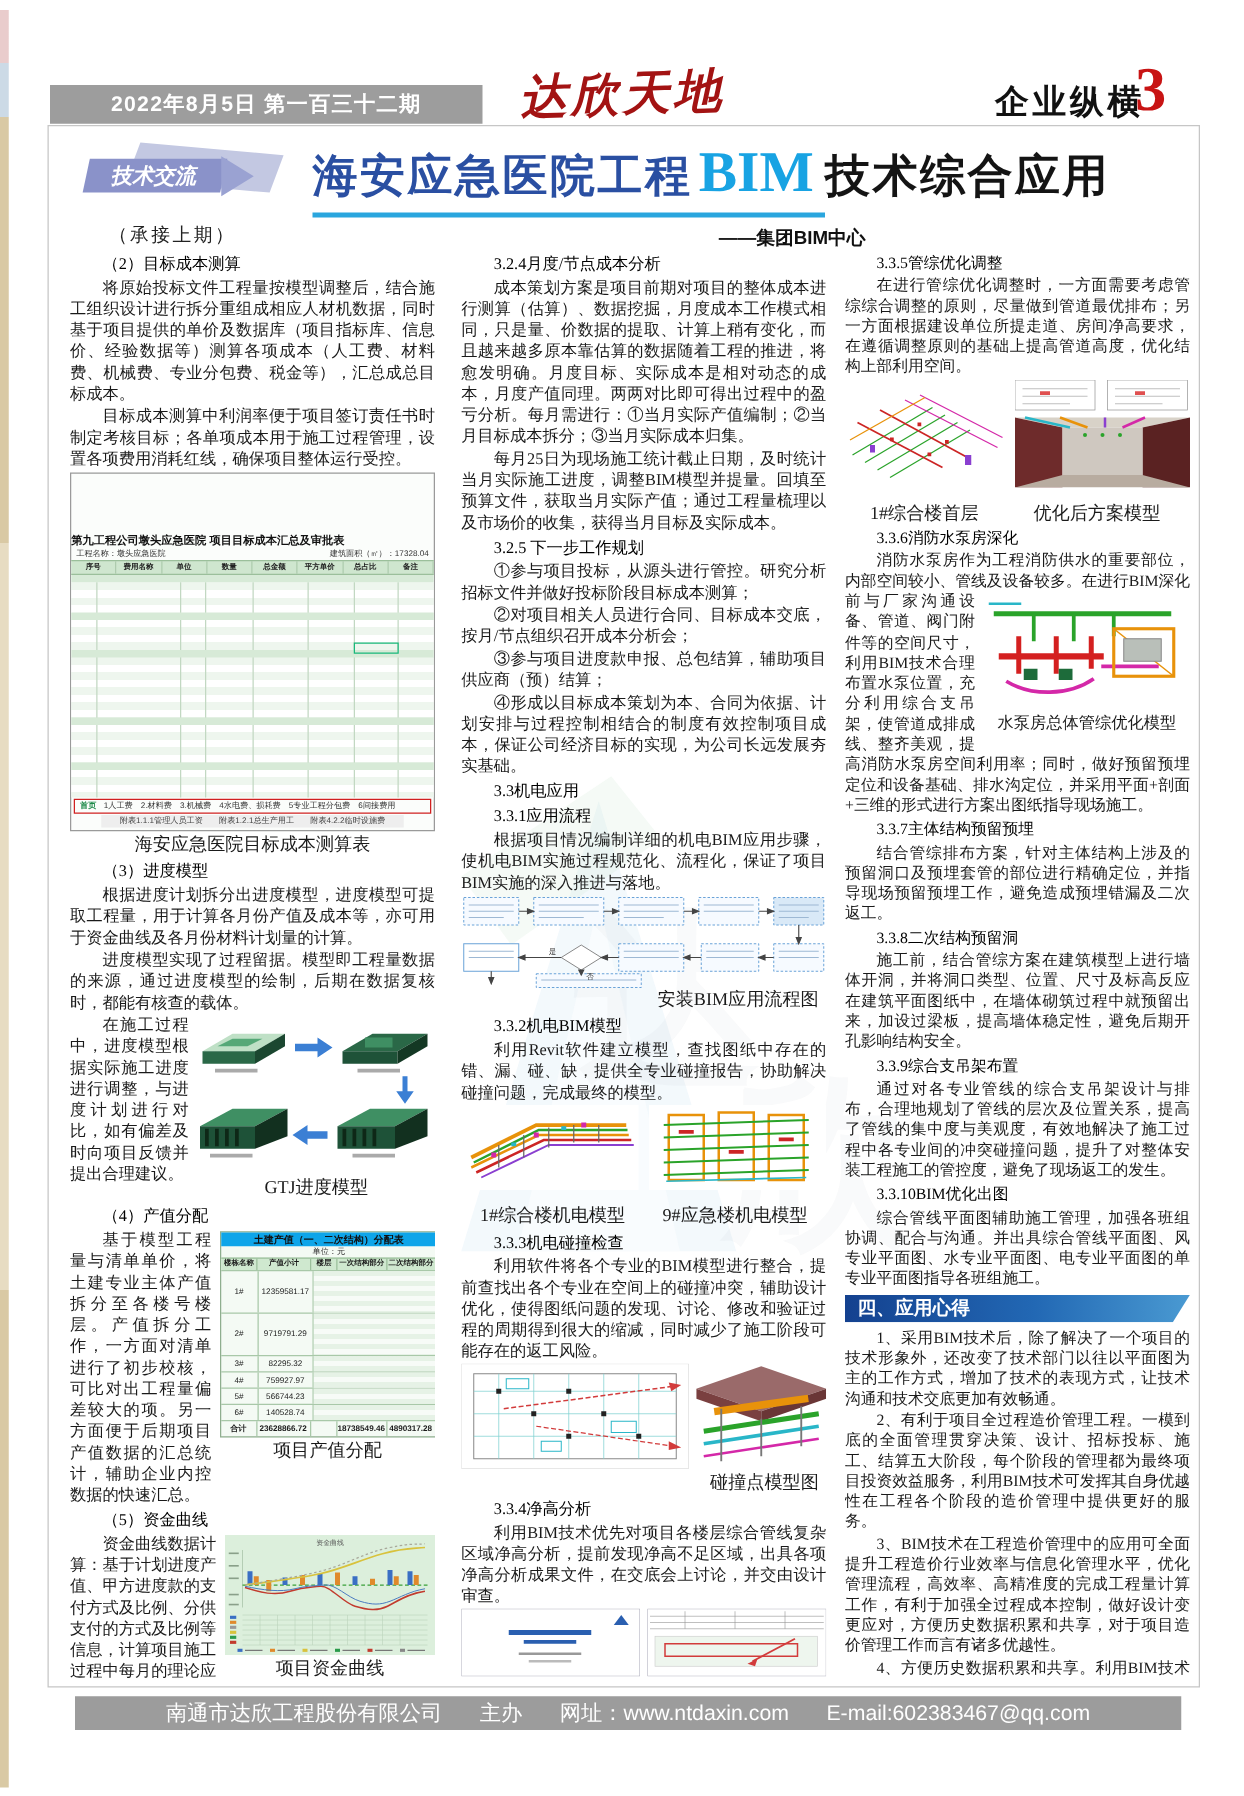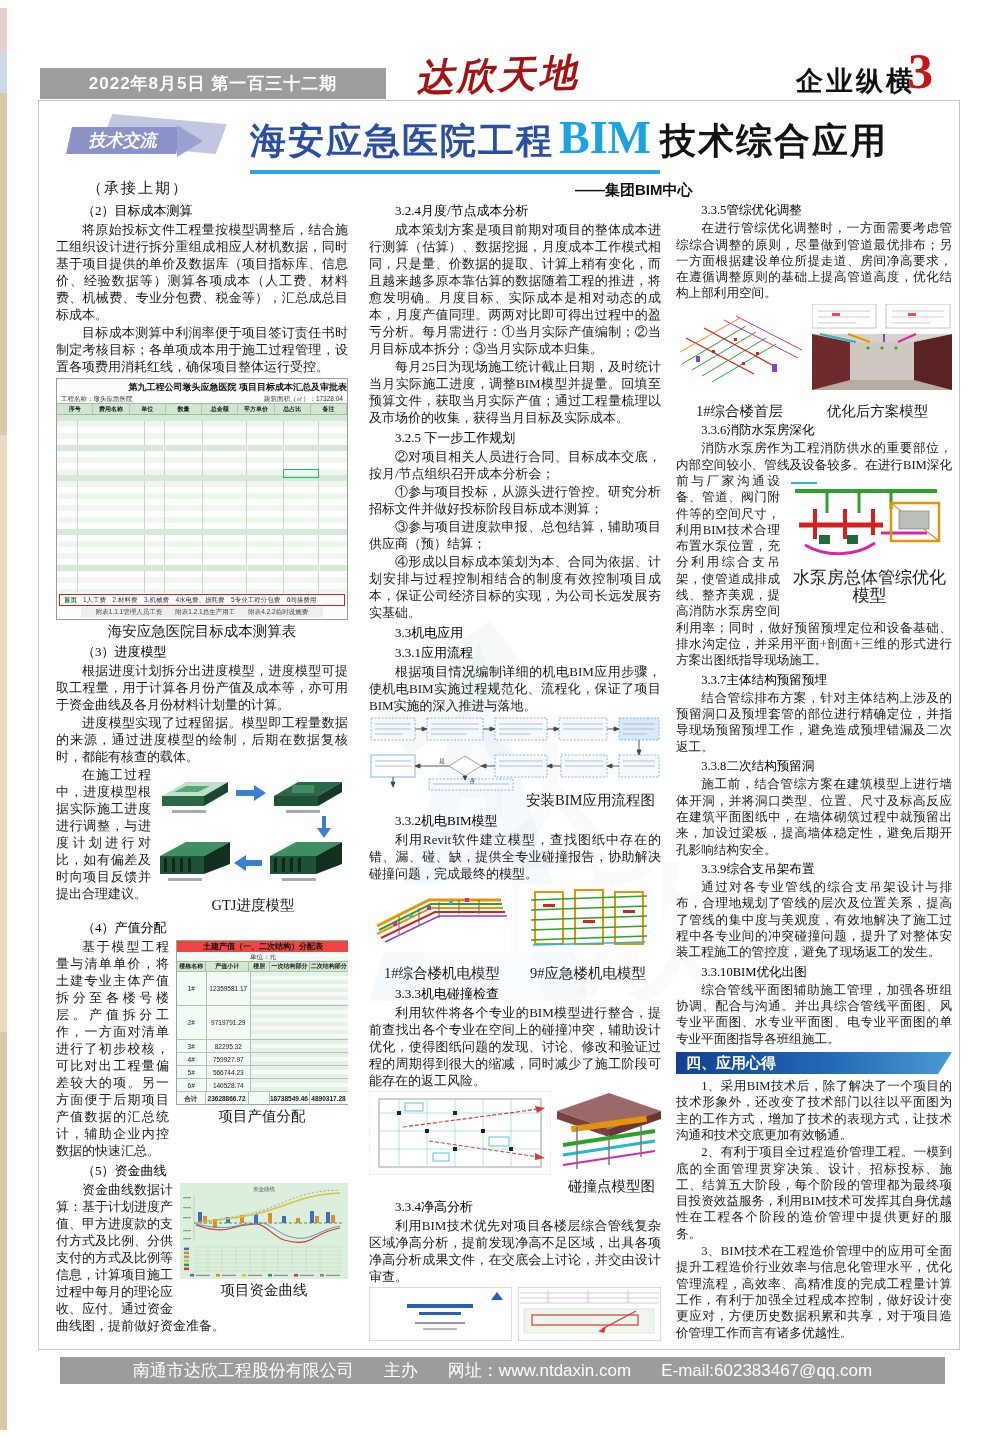--- a/index.html
+++ b/index.html
@@ -42,38 +42,38 @@
   .p{text-indent:2em;margin:0 0 1px;}
   .cap{display:block;text-align:center;font-size:14.5px;line-height:18px;margin:2px 0 3px;text-indent:0;}
   .cap-r{text-align:right;padding-right:6px;}
   .fr{float:right;margin:2px 0 2px 7px;text-indent:0;}
   .figrow{display:flex;gap:4px;justify-content:space-between;margin:2px 0;}
   .caprow{display:flex;text-indent:0;margin-top:13px;}
   .caprow span{flex:1;text-align:center;font-size:14.5px;}
   svg{display:block;}
   
   .ct{border:1px solid #9a9a9a;background:#fbfdfb;margin:3px 0 1px;}
-  .ct-title{font:bold 9px/13px "Liberation Sans",sans-serif;text-align:right;color:#111;padding-top:2px;}
+  .ct-title{font:bold 9px/13px "Liberation Sans",sans-serif;text-align:left;color:#111;padding-top:2px;margin-top:45px;}
   .ct-meta{display:flex;justify-content:space-between;font:6.5px/9px "Liberation Sans",sans-serif;color:#333;padding:0 4px;}
   .ct-head{display:flex;background:#cfe6cf;border-top:1px solid #9bbf9b;border-bottom:1px solid #9bbf9b;}
   .ct-head span{flex:1;font:bold 6px/10px "Liberation Sans",sans-serif;text-align:center;color:#222;
      border-right:1px solid #aecbae;}
   .ct-body{position:relative;height:178px;
     background:repeating-linear-gradient(180deg,#ffffff 0 6px,#eef6ee 6px 12px);}
   .ct-vline{position:absolute;top:0;bottom:0;width:1px;background:#c2d8c2;}
   .ct-band{position:absolute;left:0;right:0;height:6px;background:#d7ead7;}
   .ct-sel{position:absolute;border:1.5px solid #19b87a;width:34px;height:7px;}
   .ct-tabs{display:flex;gap:6px;align-items:center;border:1.5px solid #d02020;margin:1px 2px;
     font:6.5px/10px "Liberation Sans",sans-serif;color:#333;padding:0 4px;white-space:nowrap;overflow:hidden;}
   .ct-tabs .active{color:#1c8a48;font-weight:bold;}
   .ct-tabs2{font:6.5px/10px "Liberation Sans",sans-serif;color:#444;text-align:center;background:#eee;
     margin:0 24px 2px;white-space:nowrap;overflow:hidden;}
   
   .vt{width:172px;border:1px solid #8fae8f;background:#f4faf4;font-family:"Liberation Sans",sans-serif;}
-  .vt-title{font:bold 8px/11px "Liberation Sans",sans-serif;text-align:center;background:#ef4444;color:#111;}
+  .vt-title{font:bold 8px/11px "Liberation Sans",sans-serif;text-align:center;background:#0ea5e9;color:#111;}
   .vt-unit{font:6.5px/9px "Liberation Sans",sans-serif;text-align:center;color:#333;}
   .vt-head{display:flex;background:#cfe8cf;border-top:1px solid #9bbf9b;}
   .vt-head span{font:bold 6px/9px "Liberation Sans",sans-serif;text-align:center;border-right:1px solid #9bbf9b;}
   .vt-c1{width:17%;} .vt-c2{width:25%;} .vt-c3{width:12%;} .vt-c4{width:23%;} .vt-c5{width:23%;}
   .vt-row{display:flex;border-top:1px solid #a8c8a8;align-items:stretch;}
   .vt-row span{font:6.5px/9px "Liberation Sans",sans-serif;text-align:right;padding-right:1px;
     border-right:1px solid #a8c8a8;display:flex;align-items:center;justify-content:center;}
   .vt-det{width:58%;background:repeating-linear-gradient(180deg,#e6f2e6 0 4px,#f7fbf7 4px 8px);
     border-right:none !important;}
   .r-tall{height:33px;} .r-low{height:12px;}
@@ -366,22 +366,22 @@
         </span>
         <span>资金曲线数据计算：基于计划进度产值、甲方进度款的支付方式及比例、分供支付的方式及比例等信息，计算项目施工过程中每月的理论应收、应付。通过资金曲线图，提前做好资金准备。</span>
       </div>
     </div>
 
     <div class="col" id="col2">
       <div class="h">3.2.4月度/节点成本分析</div>
       <div class="p">成本策划方案是项目前期对项目的整体成本进行测算（估算）、数据挖掘，月度成本工作模式相同，只是量、价数据的提取、计算上稍有变化，而且越来越多原本靠估算的数据随着工程的推进，将愈发明确。月度目标、实际成本是相对动态的成本，月度产值同理。两两对比即可得出过程中的盈亏分析。每月需进行：①当月实际产值编制；②当月目标成本拆分；③当月实际成本归集。</div>
       <div class="p">每月25日为现场施工统计截止日期，及时统计当月实际施工进度，调整BIM模型并提量。回填至预算文件，获取当月实际产值；通过工程量梳理以及市场价的收集，获得当月目标及实际成本。</div>
       <div class="h">3.2.5 下一步工作规划</div>
+      <div class="p">①参与项目投标，从源头进行管控。研究分析招标文件并做好投标阶段目标成本测算；</div>
       <div class="p">②对项目相关人员进行合同、目标成本交底，按月/节点组织召开成本分析会；</div>
-      <div class="p">①参与项目投标，从源头进行管控。研究分析招标文件并做好投标阶段目标成本测算；</div>
       <div class="p">③参与项目进度款申报、总包结算，辅助项目供应商（预）结算；</div>
       <div class="p">④形成以目标成本策划为本、合同为依据、计划安排与过程控制相结合的制度有效控制项目成本，保证公司经济目标的实现，为公司长远发展夯实基础。</div>
       <div class="h">3.3机电应用</div>
       <div class="h">3.3.1应用流程</div>
       <div class="p">根据项目情况编制详细的机电BIM应用步骤，使机电BIM实施过程规范化、流程化，保证了项目BIM实施的深入推进与落地。</div>
 
       <div>
         <svg width="292" height="78" viewBox="0 0 292 78">
           <g fill="#f6faff" stroke="#6aa3d8" stroke-width="0.8" stroke-dasharray="2,1.5">
             <rect x="2" y="3" width="44" height="22"></rect>
@@ -720,21 +720,21 @@
             <line x1="94" y1="58" x2="140" y2="58" stroke="#d428a8" stroke-width="3"></line>
             <rect x="104" y="28" width="48" height="38" fill="none" stroke="#e8920a" stroke-width="2.5"></rect>
             <line x1="104" y1="28" x2="152" y2="66" stroke="#e8920a" stroke-width="1.2"></line>
             <rect x="112" y="36" width="30" height="18" fill="#b9bfb9" stroke="#888" stroke-width="0.8"></rect>
             <g fill="#1d6b3a">
                 <rect x="32" y="60" width="11" height="9"></rect>
                 <rect x="60" y="60" width="11" height="9"></rect>
               </g>
             <line x1="4" y1="8" x2="30" y2="8" stroke="#29b6c8" stroke-width="2"></line>
           </svg>
-          <span class="cap" style="font-size:17px">水泵房总体管综优化模型</span>
+          <span class="cap" style="font-size:13px">水泵房总体管综优化模型</span>
         </span><span>与厂家沟通设备、管道、阀门附件等的空间尺寸，利用BIM技术合理布置水泵位置，充分利用综合支吊架，使管道成排成线、整齐美观，提高消防水泵房空间利用率；同时，做好预留预埋定位和设备基础、排水沟定位，并采用平面+剖面+三维的形式进行方案出图纸指导现场施工。</span>
       </div>
 
       <div class="h">3.3.7主体结构预留预埋</div>
       <div class="p">结合管综排布方案，针对主体结构上涉及的预留洞口及预埋套管的部位进行精确定位，并指导现场预留预埋工作，避免造成预埋错漏及二次返工。</div>
       <div class="h">3.3.8二次结构预留洞</div>
       <div class="p">施工前，结合管综方案在建筑模型上进行墙体开洞，并将洞口类型、位置、尺寸及标高反应在建筑平面图纸中，在墙体砌筑过程中就预留出来，加设过梁板，提高墙体稳定性，避免后期开孔影响结构安全。</div>
       <div class="h">3.3.9综合支吊架布置</div>
       <div class="p">通过对各专业管线的综合支吊架设计与排布，合理地规划了管线的层次及位置关系，提高了管线的集中度与美观度，有效地解决了施工过程中各专业间的冲突碰撞问题，提升了对整体安装工程施工的管控度，避免了现场返工的发生。</div>
       <div class="h">3.3.10BIM优化出图</div>

